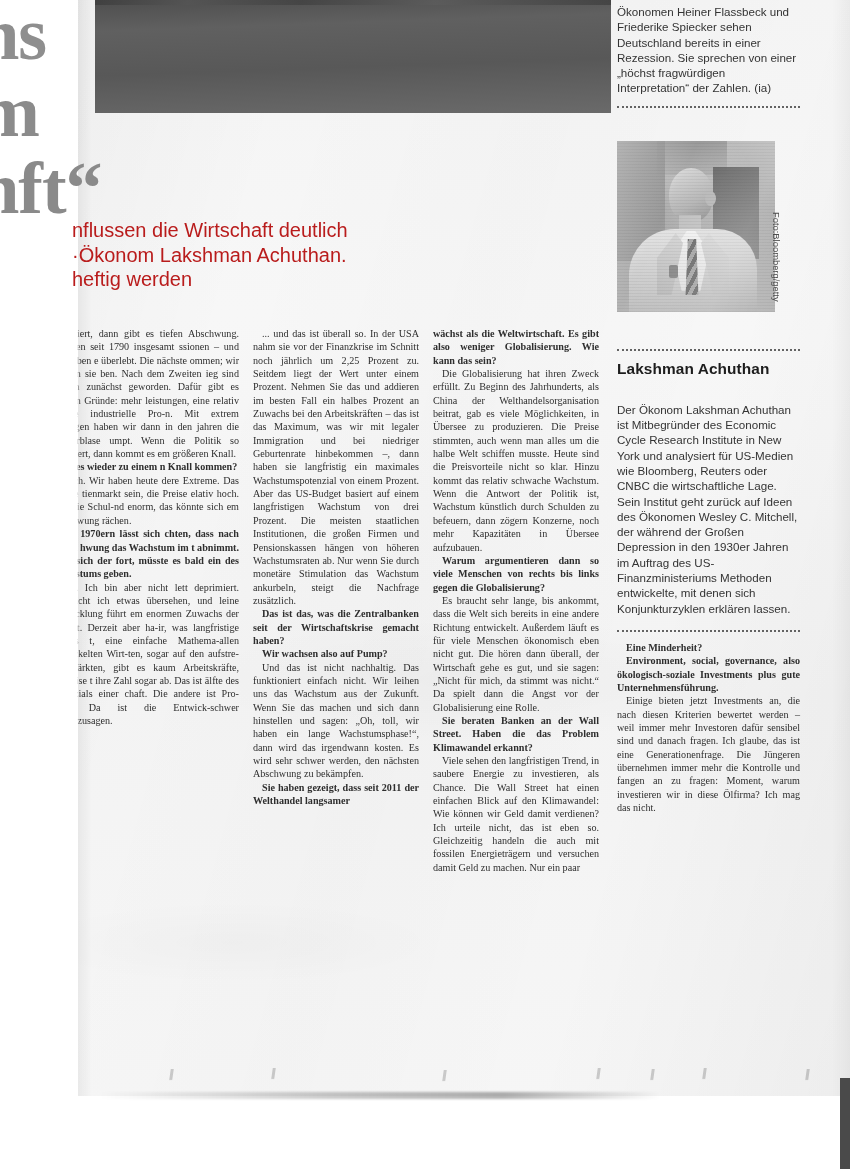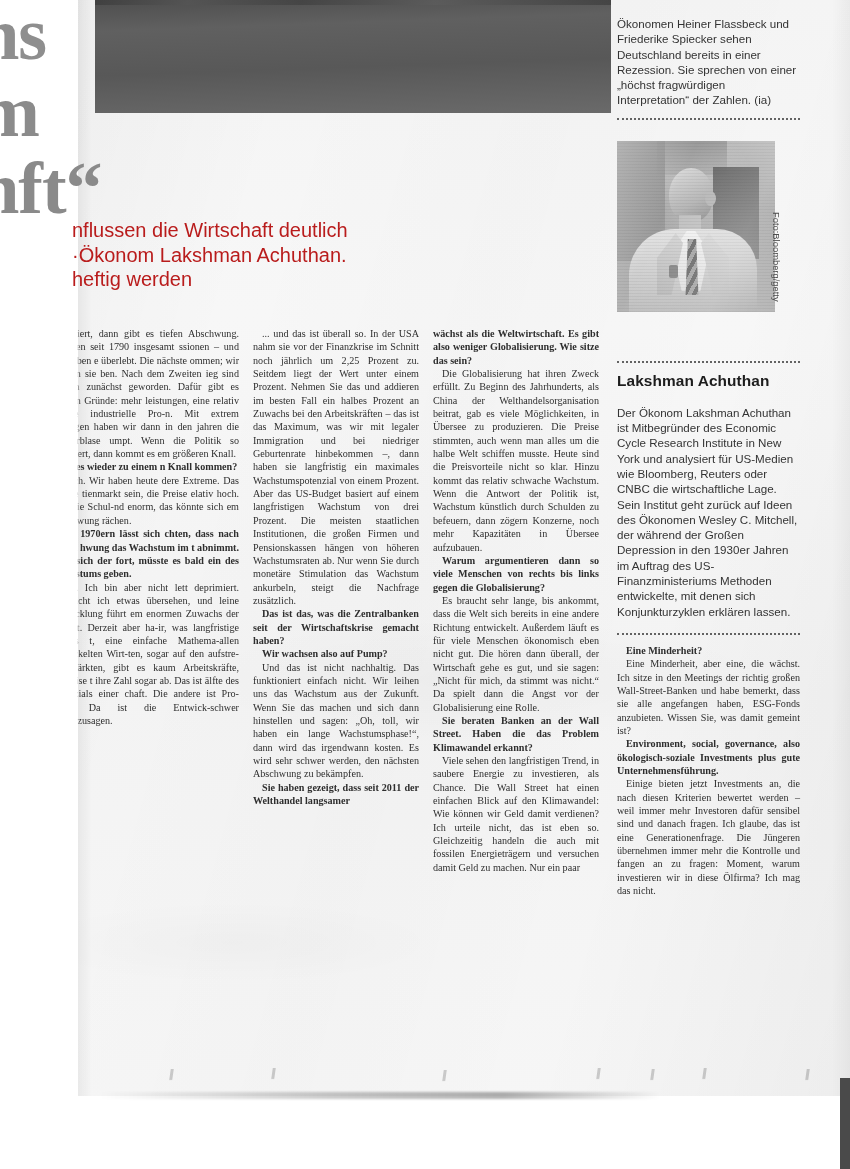--- a/index.html
+++ b/index.html
@@ -153,21 +153,21 @@
   #photocredit{
     position:absolute;left:782px;top:212px;
     font-family:"Liberation Sans",sans-serif;
     font-size:9.4px;color:#4b4b4b;
     transform:rotate(90deg);transform-origin:0 0;white-space:nowrap;
   }
 
   #railname{
     font-family:"Liberation Sans",sans-serif;
     font-weight:700;font-size:15.4px;color:#1d1d1d;letter-spacing:.1px;
-    margin:0 0 15px 0;
+    margin:0 0 24px 0;
   }
 
   
   .rail-serif{
     font-family:"Liberation Serif",serif;
     font-size:10.15px;line-height:13.35px;color:#2e2e2e;text-align:justify;
     -webkit-hyphens:auto;hyphens:auto;
   }
   .rail-serif p{margin:0;text-indent:9px;}
   .rail-serif p.q{font-weight:700;}
@@ -203,39 +203,38 @@
     </div>
 </div>
 <div class="col" id="col2">
     <p>... und das ist überall so. In der USA nahm sie vor der Finanzkrise im Schnitt noch jährlich um 2,25 Prozent zu. Seitdem liegt der Wert unter einem Prozent. Nehmen Sie das und addieren im besten Fall ein halbes Prozent an Zuwachs bei den Arbeitskräften – das ist das Maximum, was wir mit legaler Immigration und bei niedriger Geburtenrate hinbekommen –, dann haben sie langfristig ein maximales Wachstumspotenzial von einem Prozent. Aber das US-Budget basiert auf einem langfristigen Wachstum von drei Prozent. Die meisten staatlichen Institutionen, die großen Firmen und Pensionskassen hängen von höheren Wachstumsraten ab. Nur wenn Sie durch monetäre Stimulation das Wachstum ankurbeln, steigt die Nachfrage zusätzlich.</p>
     <p class="q">Das ist das, was die Zentralbanken seit der Wirtschaftskrise gemacht haben?</p>
     <p class="q">Wir wachsen also auf Pump?</p>
     <p>Und das ist nicht nachhaltig. Das funktioniert einfach nicht. Wir leihen uns das Wachstum aus der Zukunft. Wenn Sie das machen und sich dann hinstellen und sagen: „Oh, toll, wir haben ein lange Wachstumsphase!“, dann wird das irgendwann kosten. Es wird sehr schwer werden, den nächsten Abschwung zu bekämpfen.</p>
     <p class="q">Sie haben gezeigt, dass seit 2011 der Welthandel langsamer</p>
   </div>
 <div class="col" id="col3">
-    <p class="q noind">wächst als die Weltwirtschaft. Es gibt also weniger Globalisierung. Wie sitze das sein?</p>
+    <p class="q noind">wächst als die Weltwirtschaft. Es gibt also weniger Globalisierung. Wie kann das sein?</p>
     <p>Die Globalisierung hat ihren Zweck erfüllt. Zu Beginn des Jahrhunderts, als China der Welthandelsorganisation beitrat, gab es viele Möglichkeiten, in Übersee zu produzieren. Die Preise stimmten, auch wenn man alles um die halbe Welt schiffen musste. Heute sind die Preisvorteile nicht so klar. Hinzu kommt das relativ schwache Wachstum. Wenn die Antwort der Politik ist, Wachstum künstlich durch Schulden zu befeuern, dann zögern Konzerne, noch mehr Kapazitäten in Übersee aufzubauen.</p>
     <p class="q">Warum argumentieren dann so viele Menschen von rechts bis links gegen die Globalisierung?</p>
     <p>Es braucht sehr lange, bis ankommt, dass die Welt sich bereits in eine andere Richtung entwickelt. Außerdem läuft es für viele Menschen ökonomisch eben nicht gut. Die hören dann überall, der Wirtschaft gehe es gut, und sie sagen: „Nicht für mich, da stimmt was nicht.“ Da spielt dann die Angst vor der Globalisierung eine Rolle.</p>
     <p class="q">Sie beraten Banken an der Wall Street. Haben die das Problem Klimawandel erkannt?</p>
     <p>Viele sehen den langfristigen Trend, in saubere Energie zu investieren, als Chance. Die Wall Street hat einen einfachen Blick auf den Klimawandel: Wie können wir Geld damit verdienen? Ich urteile nicht, das ist eben so. Gleichzeitig handeln die auch mit fossilen Energieträgern und versuchen damit Geld zu machen. Nur ein paar</p>
   </div>
 
 <div id="rail">
-  <div class="rail-text" style="margin-top:16px;">Ökonomen Heiner Flassbeck und Friederike Spiecker sehen Deutschland bereits in einer Rezession. Sie sprechen von einer „höchst fragwürdigen Interpretation“ der Zahlen. (ia)</div>
+  <div class="rail-text" style="margin-top:4px;">Ökonomen Heiner Flassbeck und Friederike Spiecker sehen Deutschland bereits in einer Rezession. Sie sprechen von einer „höchst fragwürdigen Interpretation“ der Zahlen. (ia)</div>
   <div class="dotrule"></div>
   <div style="height:222px;"></div>
   <div class="dotrule"></div>
   <div id="railname">Lakshman Achuthan</div>
   <div class="rail-text">Der Ökonom Lakshman Achuthan ist Mitbegründer des Economic Cycle Research Institute in New York und analysiert für US-Medien wie Bloomberg, Reuters oder CNBC die wirtschaftliche Lage. Sein Institut geht zurück auf Ideen des Ökonomen Wesley C. Mitchell, der während der Großen Depression in den 1930er Jahren im Auftrag des US-Finanzministeriums Methoden entwickelte, mit denen sich Konjunkturzyklen erklären lassen.</div>
   <div class="dotrule" style="margin-top:14px;"></div>
   <div class="rail-serif" id="railcont">
     <p class="q">Eine Minderheit?</p>
-    <p>Eine Minderheit, aber eine, die wächst. Ich sitze in den Meetings der richtig großen Wall-Street-Banken und habe bemerkt, dass sie alle angefangen haben, ESG-Fonds anzubieten. Wissen Sie, was damit gemeint ist?</p>
     <p class="q">Environment, social, governance, also ökologisch-soziale Investments plus gute Unternehmensführung.</p>
     <p>Einige bieten jetzt Investments an, die nach diesen Kriterien bewertet werden – weil immer mehr Investoren dafür sensibel sind und danach fragen. Ich glaube, das ist eine Generationenfrage. Die Jüngeren übernehmen immer mehr die Kontrolle und fangen an zu fragen: Moment, warum investieren wir in diese Ölfirma? Ich mag das nicht.</p>
   </div>
 </div>
 
 <div id="photo">
   <div class="bg-top"></div>
   <div class="bg-left"></div>
   <div class="bg-right"></div>
   <div class="head"></div>

